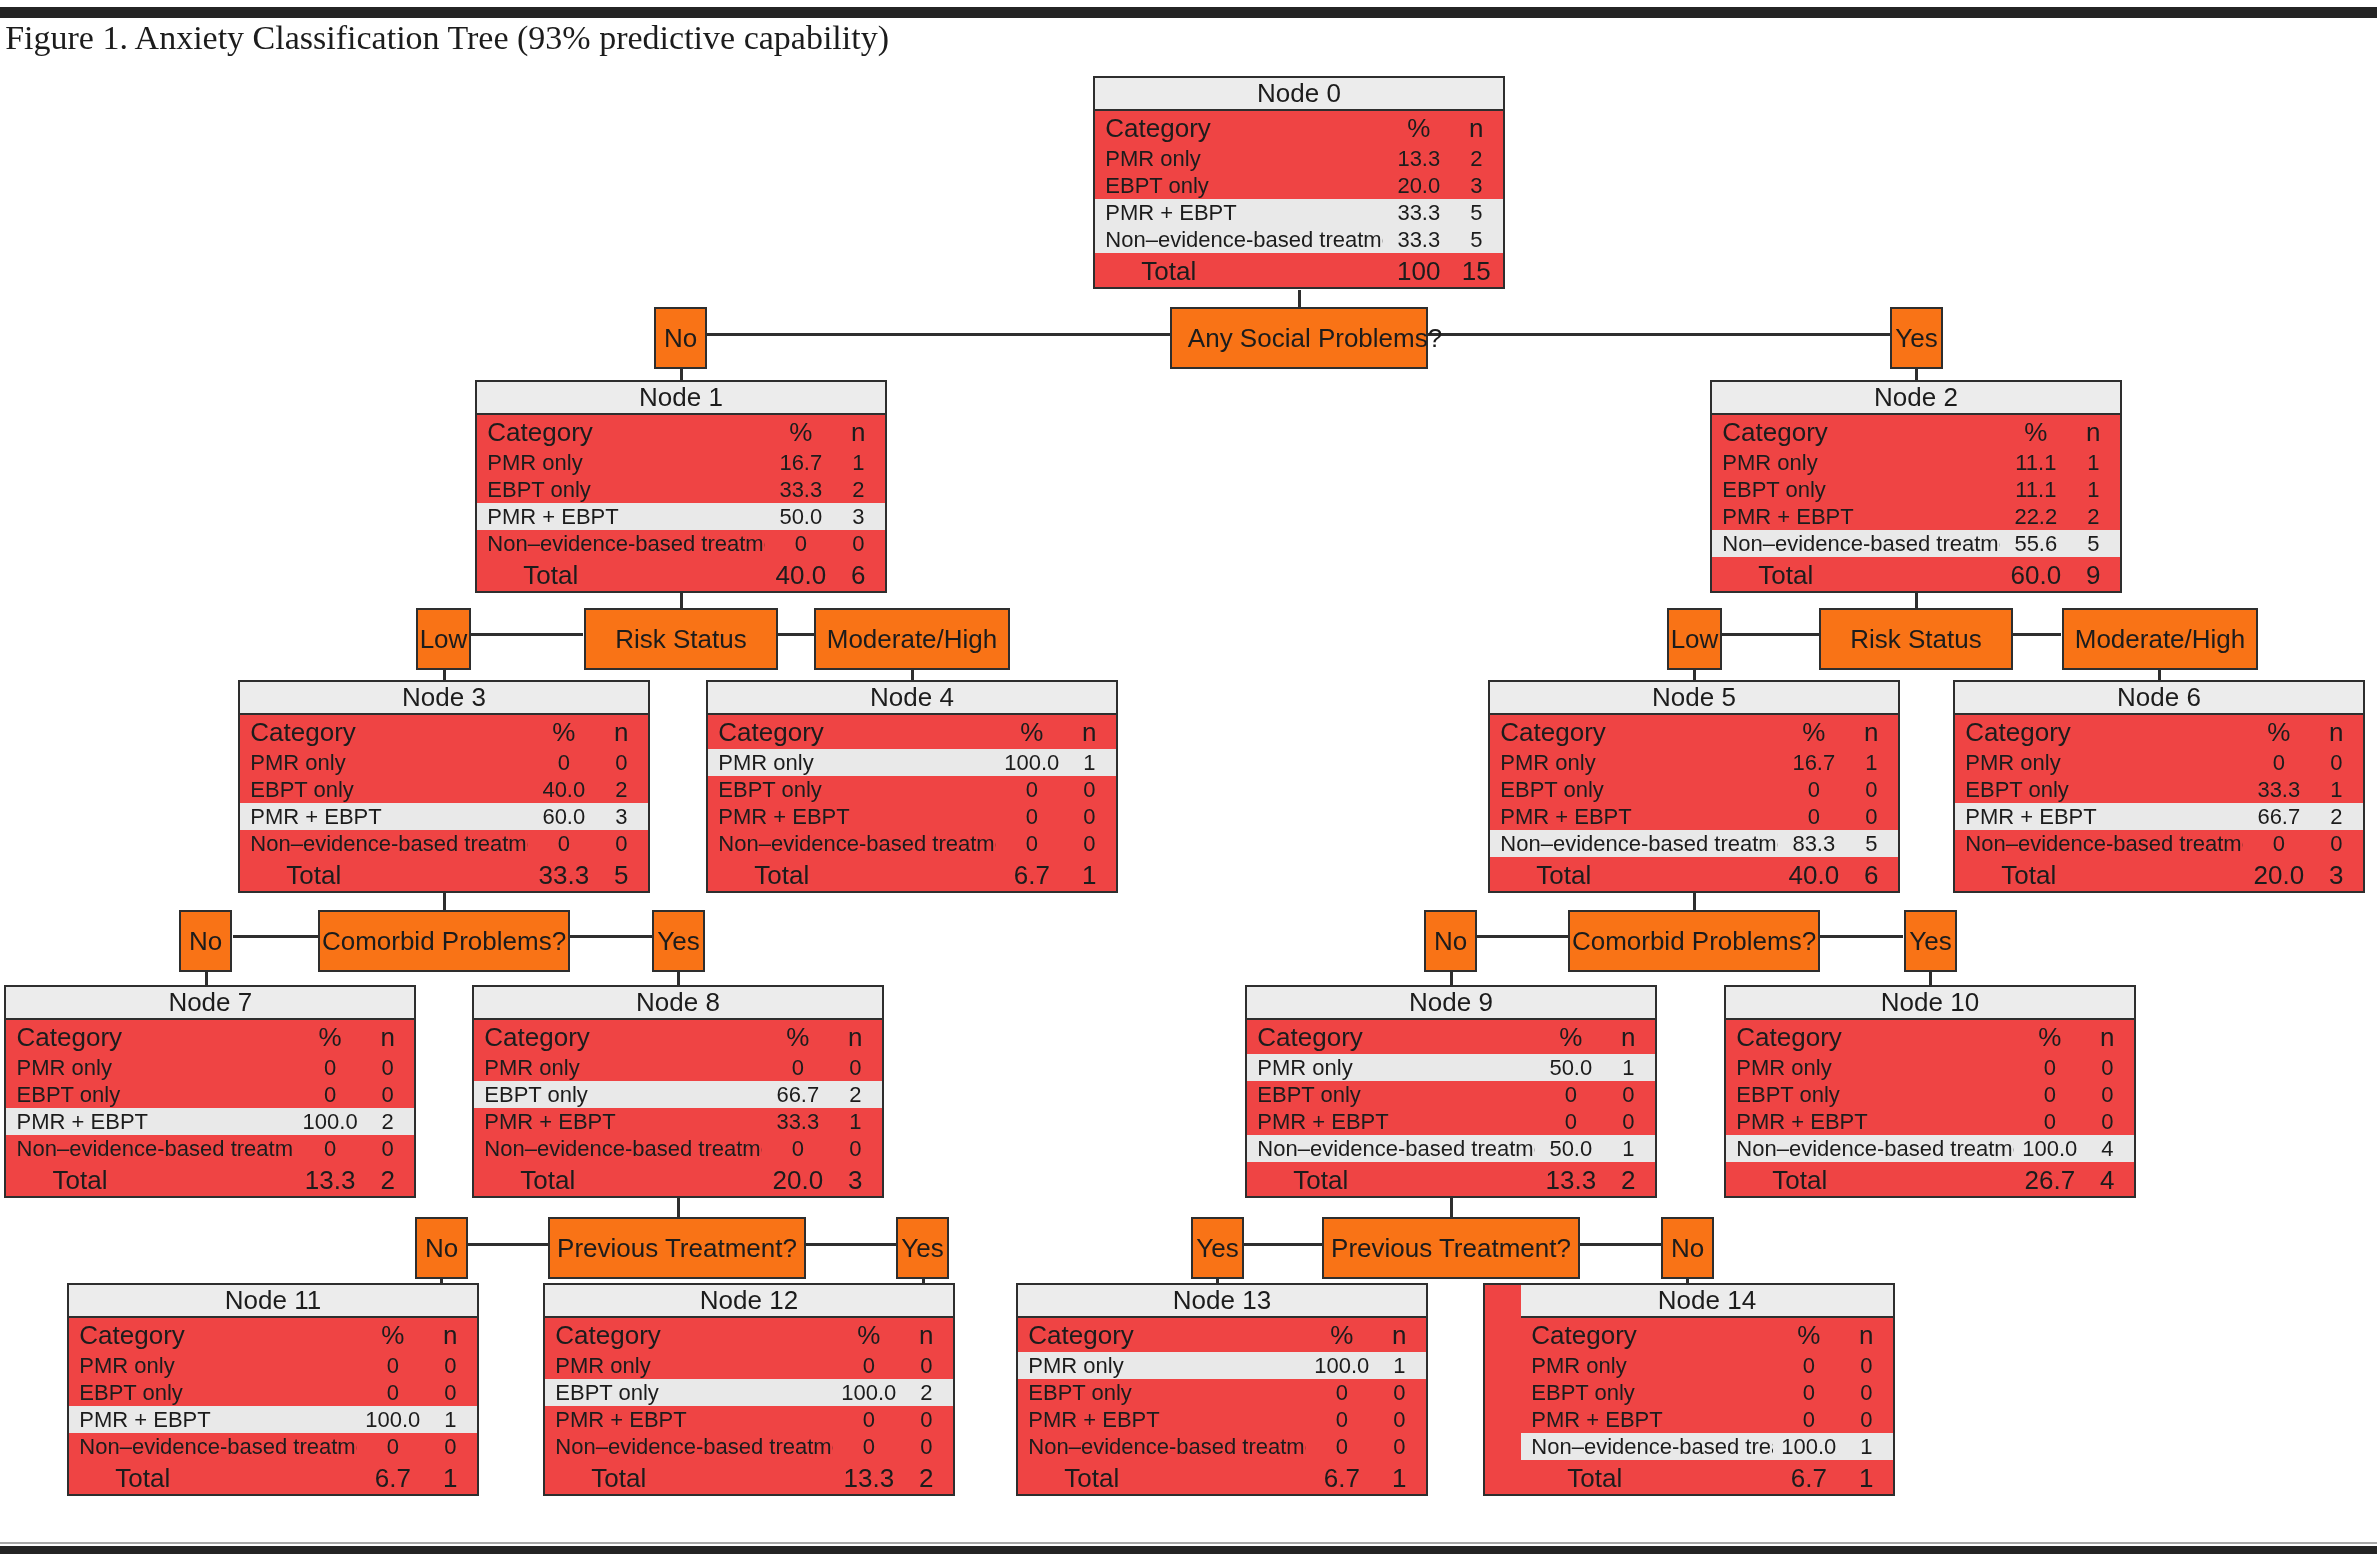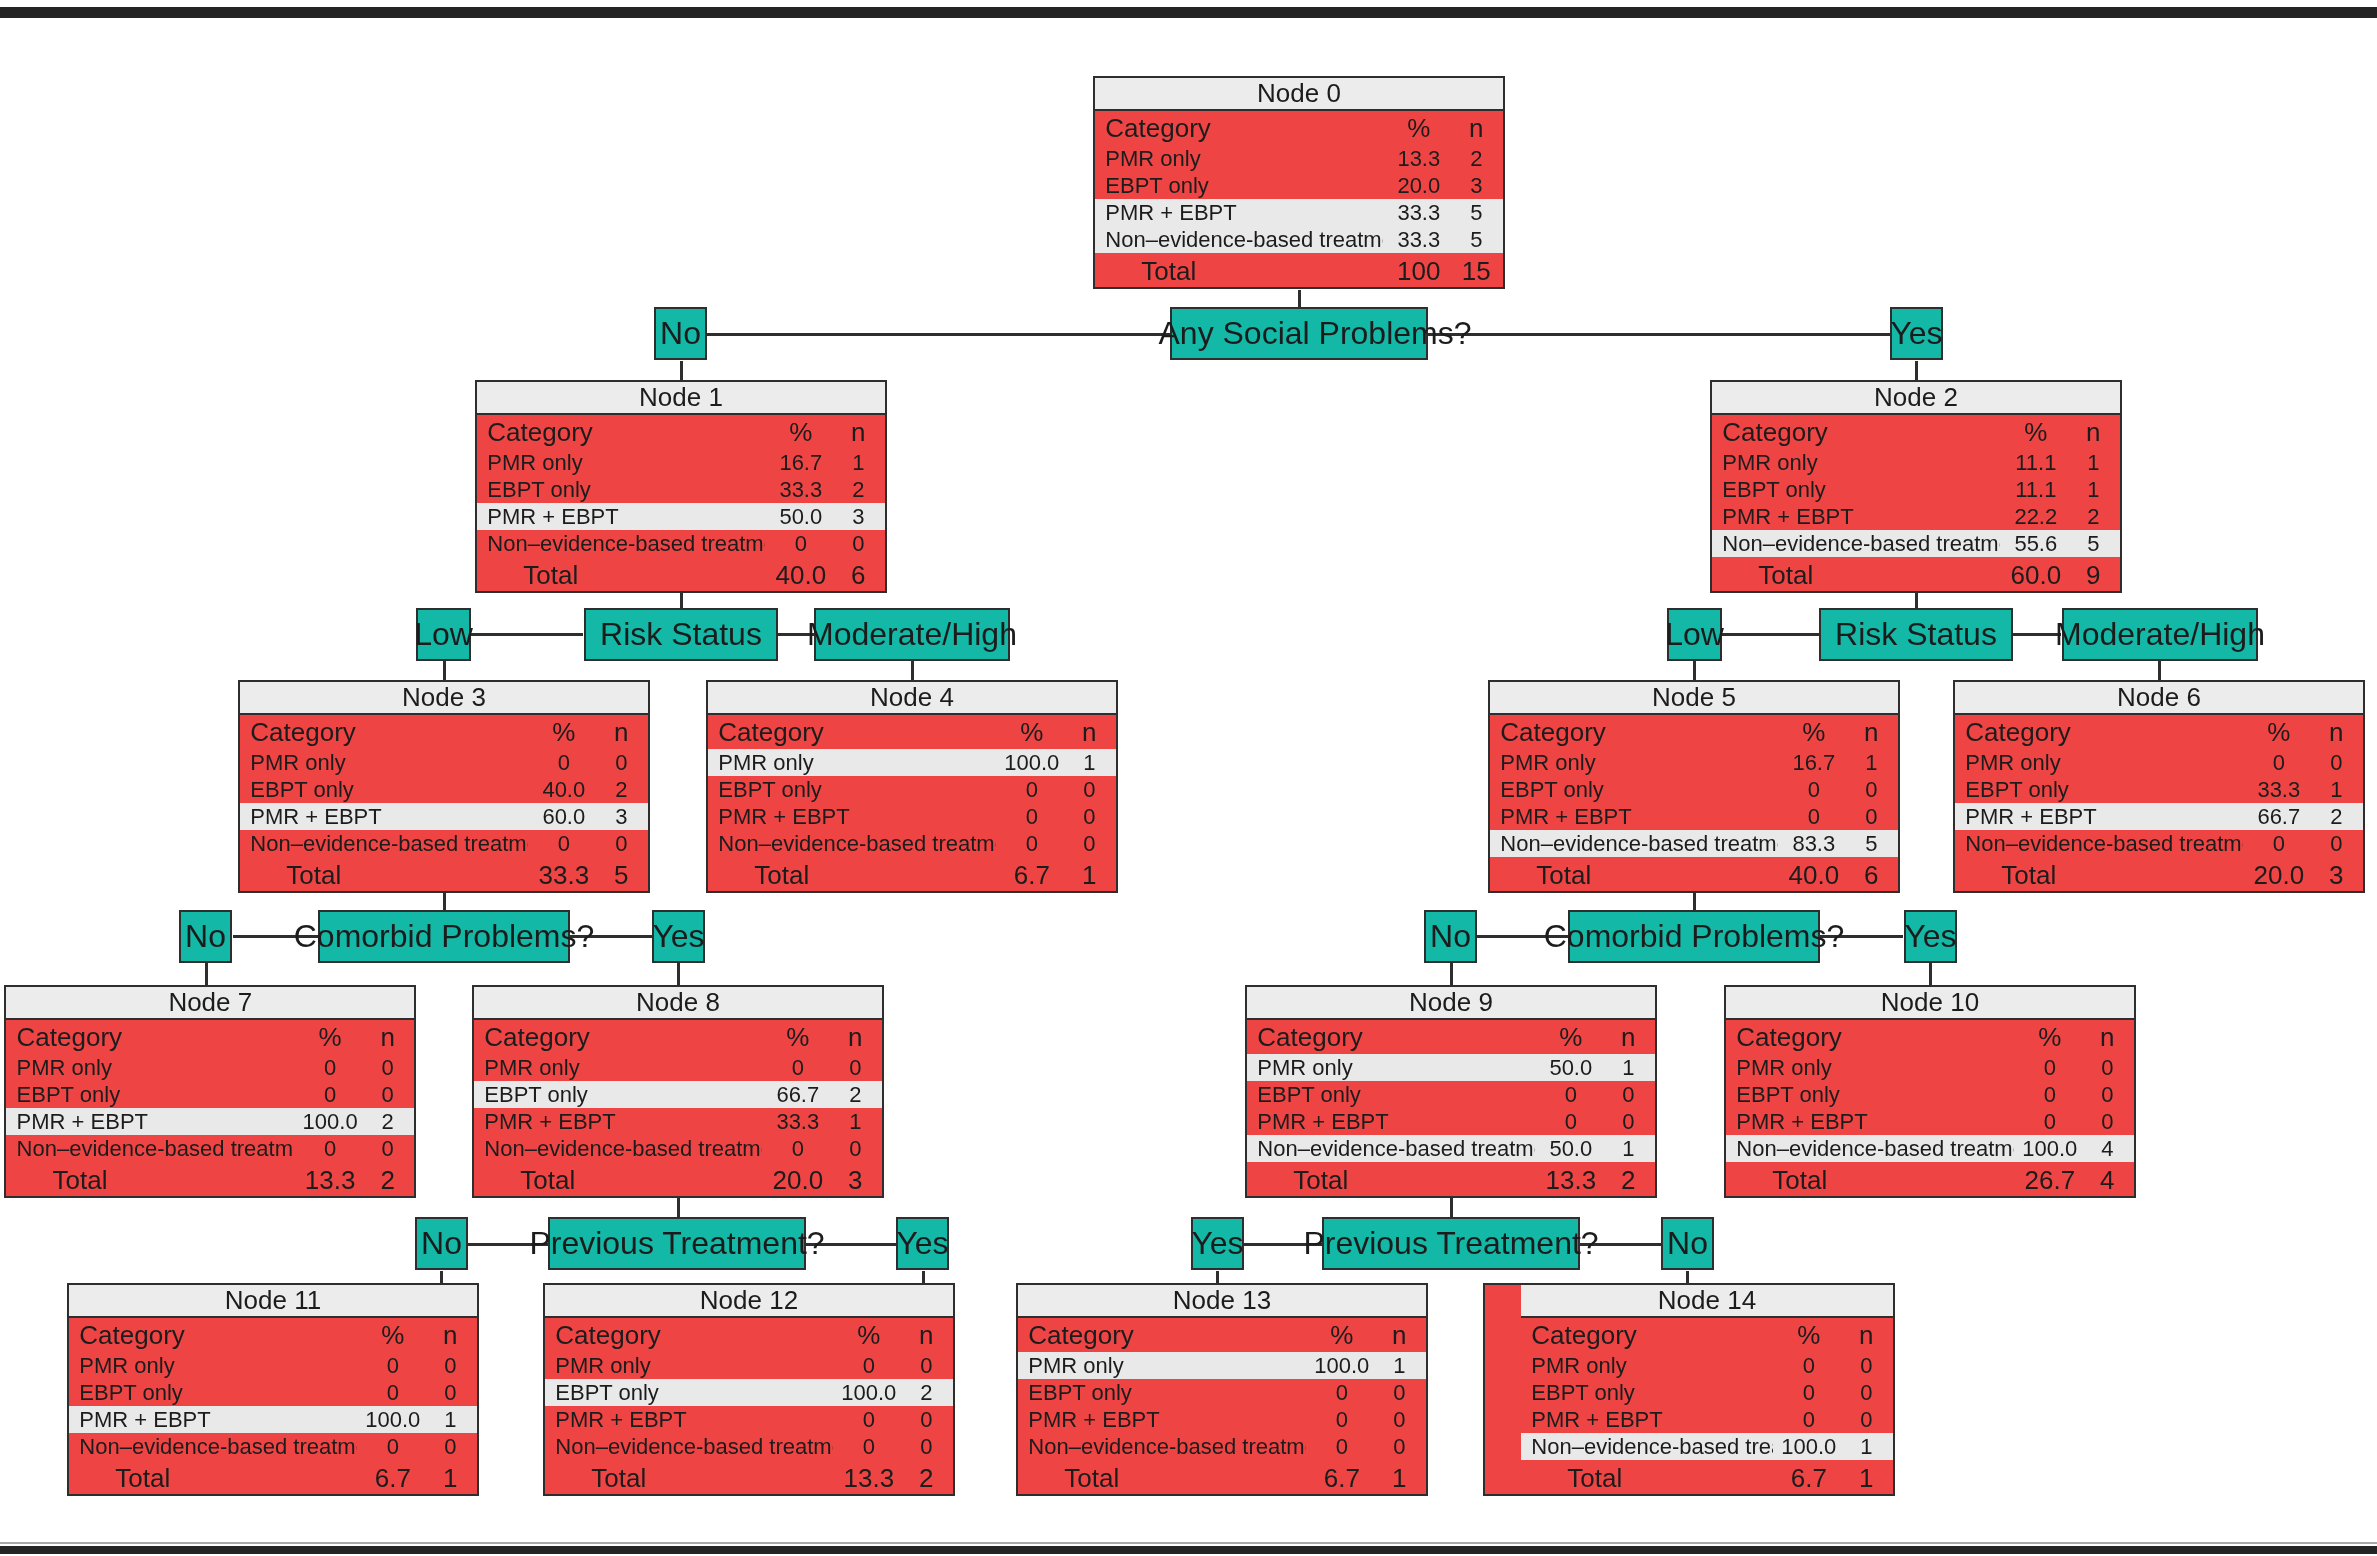--- a/index.html
+++ b/index.html
@@ -22,30 +22,31 @@
         display:flex;align-items:center;justify-content:center;font-size:26px;}
   .row{display:flex;align-items:center;padding:0 5.2px 0 10.3px;box-sizing:border-box;}
   .head-row{height:34px;font-size:26px;}
   .data-row{height:27px;font-size:22px;}
   .total-row{height:36px;font-size:26px;margin-left:36px;}
   .cat{flex:1;text-align:left;white-space:nowrap;overflow:hidden;}
   .pct{width:72px;text-align:center;white-space:nowrap;}
   .num{width:43px;text-align:center;white-space:nowrap;}
   .hl{background:var(--hl);}
 
-  .qbox,.abox{position:absolute;height:53px;border:2.6px solid var(--border);background:#14b8a6;
-        display:flex;align-items:center;justify-content:center;font-size:32px;
+  .qbox,.abox{position:absolute;height:62px;border:2.6px solid var(--border);background:#f97316;
+        display:flex;align-items:center;justify-content:center;font-size:26px;
         box-sizing:border-box;white-space:nowrap;}
   .vline,.hline{position:absolute;background:var(--border);}
 </style>
 </head>
 <body>
 
 <div class="canvas">
   <div class="top-rule"></div>
+  <div class="fig-title">Figure 1. Anxiety Classification Tree (93% predictive capability)</div>
   <div id="tree">
       <div class="vline" style="left: 1298px; top: 290px; width: 2.6px; height: 17px;"></div>
       <div class="vline" style="left: 680px; top: 361px; width: 2.6px; height: 19px;"></div>
       <div class="vline" style="left: 1915px; top: 361px; width: 2.6px; height: 19px;"></div>
       <div class="vline" style="left: 680px; top: 592px; width: 2.6px; height: 15.5px;"></div>
       <div class="vline" style="left: 1915px; top: 592px; width: 2.6px; height: 15.5px;"></div>
       <div class="vline" style="left: 443px; top: 661px; width: 2.6px; height: 19px;"></div>
       <div class="vline" style="left: 911px; top: 661px; width: 2.6px; height: 19px;"></div>
       <div class="vline" style="left: 1693px; top: 661px; width: 2.6px; height: 19px;"></div>
       <div class="vline" style="left: 2158px; top: 661px; width: 2.6px; height: 19px;"></div>

